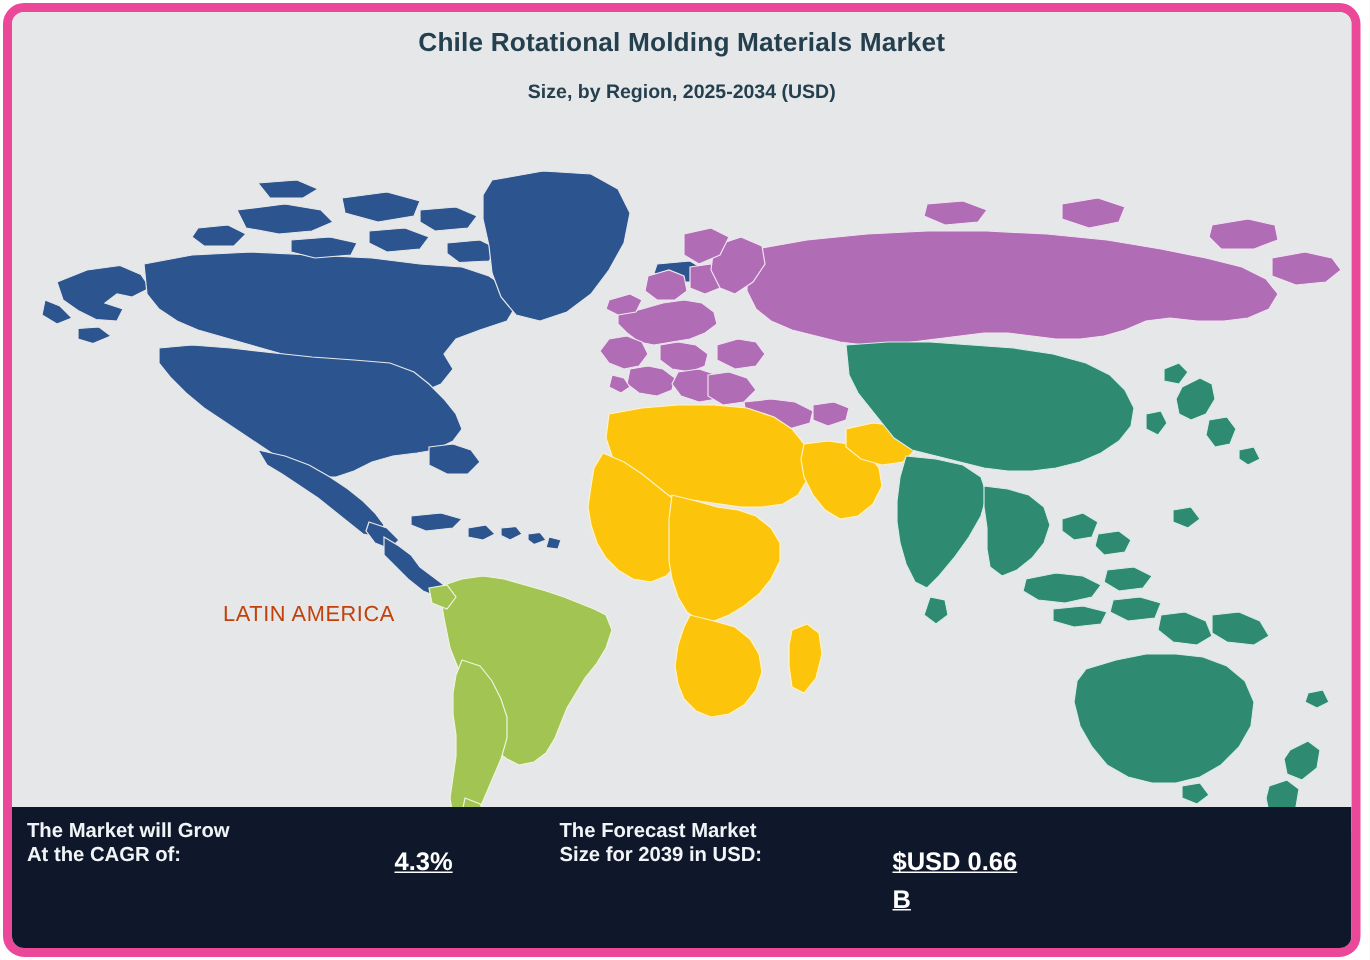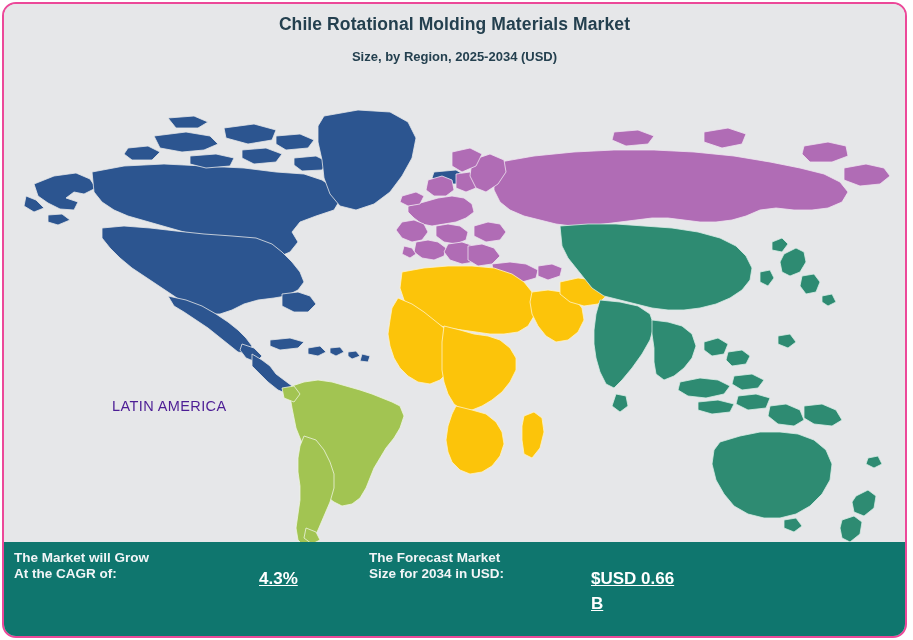--- a/index.html
+++ b/index.html
@@ -22,21 +22,21 @@
     box-sizing: border-box;
   }
 
   
   .frame {
     position: absolute;
     left: 2px;
     top: 2px;
     width: 905px;
     height: 636px;
-    border: 2px solid #ec4899;
+    border: 6px solid #ec4899;
     border-radius: 14px;
     box-sizing: border-box;
     overflow: hidden;
     background: #e6e7e9;
   }
 
   .map-area {
     position: absolute;
     left: 0;
     top: 0;
@@ -79,43 +79,44 @@
     width: 100%;
     height: 100%;
     display: block;
   }
 
   .region-label {
     position: absolute;
     left: 108px;
     top: 393px;
     width: 180px;
+    text-align: center;
     z-index: 5;
-    color: #4c1d95;
+    color: #c2410c;
     line-height: 1.35;
     pointer-events: none;
   }
   .region-label .rl-name {
     font-size: 14.5px;
     letter-spacing: 0.4px;
     display: block;
   }
   .region-label .rl-value {
     font-size: 14.5px;
     display: block;
   }
 
   
   .footer {
     position: absolute;
     left: 0;
     right: 0;
     bottom: 0;
     height: 94px;
-    background: #0f766e;
+    background: #0f172a;
     color: #ffffff;
   }
   .stat {
     position: absolute;
     top: 8px;
   }
   .stat-label {
     font-size: 13.5px;
     font-weight: bold;
     line-height: 1.16;
@@ -293,19 +294,19 @@
     </div>
 
     <div class="footer">
       <div class="stat stat-cagr">
         <div class="stat-label">The Market will Grow
 At the CAGR of:</div>
         <div class="stat-value">4.3%</div>
       </div>
       <div class="stat stat-forecast">
         <div class="stat-label">The Forecast Market
-Size for 2034 in USD:</div>
+Size for 2039 in USD:</div>
         <div class="stat-value">$USD 0.66 B</div>
       </div>
     </div>
 
   </div>
 </div>
 
 </body></html>

